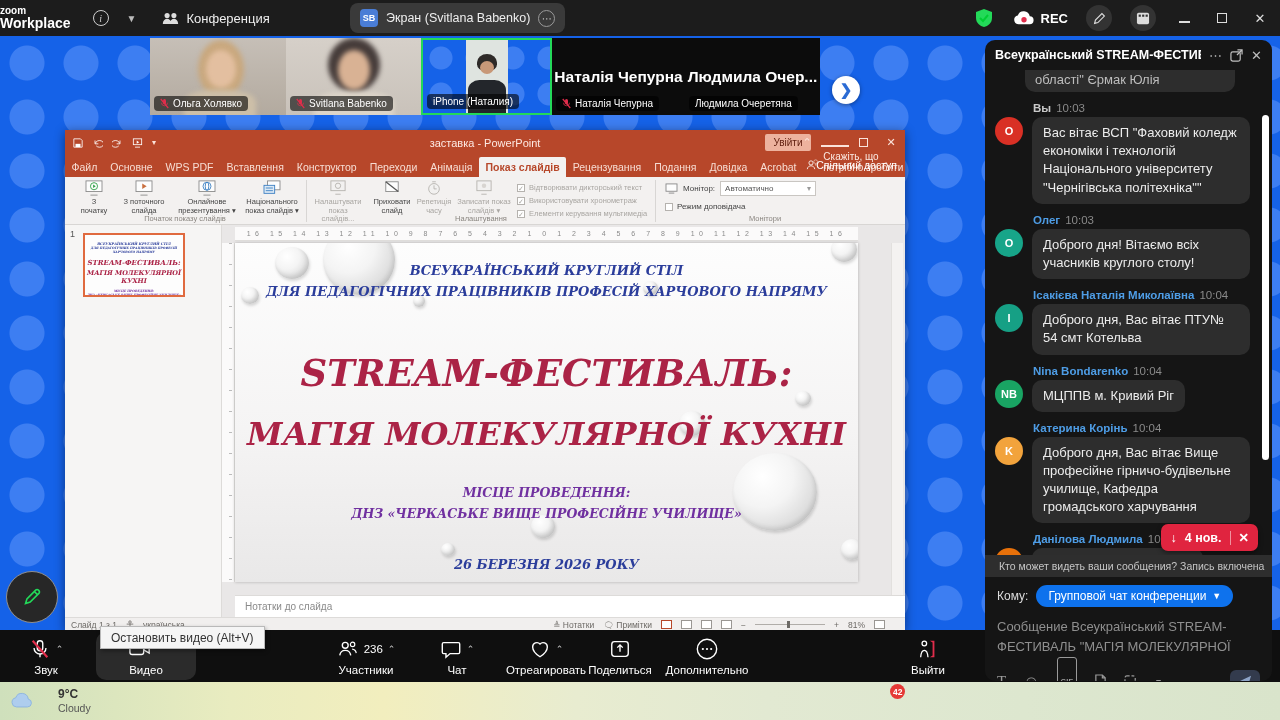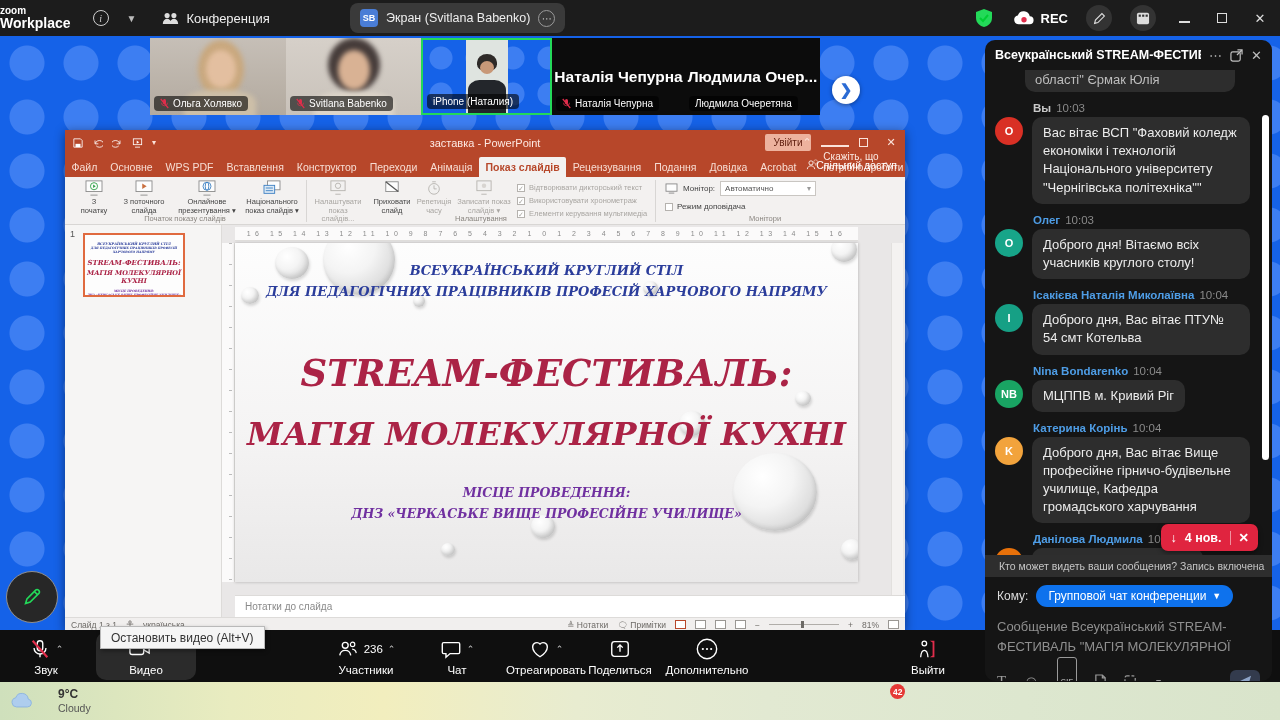--- a/index.html
+++ b/index.html
@@ -74,21 +74,21 @@
   .hruler{left:170px;top:97px;width:623px;height:14px;background:#fbfafa;border-bottom:1px solid #e2e0de;color:#8a8a8a;font-size:7px;display:flex;align-items:center;overflow:hidden;}
   .hruler span{width:100%;text-align:center;letter-spacing:4.5px;white-space:nowrap;}
   .slidecanvas{left:170px;top:113px;width:623px;height:339px;background:linear-gradient(180deg,#fdfdfd 0%,#f5f4f4 55%,#e9e8e8 100%);overflow:hidden;box-shadow:0 0 3px rgba(0,0,0,.25);}
   .bub{position:absolute;border-radius:50%;background:radial-gradient(circle at 35% 30%,#ffffff 0%,#f4f4f4 40%,#dcdcdc 72%,#c6c6c6 100%);box-shadow:inset -2px -3px 4px rgba(0,0,0,.10),1px 2px 3px rgba(0,0,0,.15);}
   .stext{position:absolute;left:0;width:100%;text-align:center;font-family:"DejaVu Serif",serif;font-weight:bold;font-style:italic;}
   .sblue{color:#2b3d9b;}
   .sred{color:#ab2346;}
   .spurple{color:#7030a0;}
   .notesbar{left:170px;top:465px;width:670px;height:22px;background:#fff;border-top:1px solid #dddbd9;color:#8a8a8a;font-size:10px;display:flex;align-items:center;padding-left:10px;}
   .pptstatus{left:0;top:487px;width:840px;height:14px;background:#f1efee;border-top:1px solid #dddbd9;color:#6d6a66;font-size:8.5px;display:flex;align-items:center;}
-  .pptstatus .sright{margin-left:auto;display:flex;align-items:center;gap:9px;margin-right:6px;}
+  .pptstatus .sright{margin-left:auto;display:flex;align-items:center;gap:9px;margin-right:20px;}
   .viewbox{width:11px;height:9px;border:1px solid #9a9793;background:#fff;}
   .viewbox.active{border-color:#b7472a;}
   .zslider{width:70px;height:1px;background:#b0ada9;position:relative;}
   .zslider i{position:absolute;left:46%;top:-3px;width:2.5px;height:7px;background:#6d6a66;}
   .sscroll{left:826px;top:113px;width:12px;height:352px;background:#f4f2f1;border-left:1px solid #e2e0de;}
 
   
   .pencilbtn{left:6px;top:571px;width:52px;height:52px;border-radius:50%;background:#272727;border:1.5px solid #8f8f8f;display:flex;align-items:center;justify-content:center;z-index:8;}
 
   
@@ -462,20 +462,21 @@
       <div class="bub" style="left:296px;top:272px;width:24px;height:23px;"></div>
       <div class="bub" style="left:206px;top:300px;width:14px;height:13px;"></div>
       <div class="bub" style="left:606px;top:296px;width:22px;height:21px;"></div>
 
       <div class="stext sblue" style="top:20px;font-size:13px;">ВСЕУКРАЇНСЬКИЙ КРУГЛИЙ СТІЛ</div>
       <div class="stext sblue" style="top:41px;font-size:13px;">ДЛЯ ПЕДАГОГІЧНИХ ПРАЦІВНИКІВ ПРОФЕСІЙ ХАРЧОВОГО НАПРЯМУ</div>
       <div class="stext sred" style="top:108px;font-size:37px;">STREAM-ФЕСТИВАЛЬ:</div>
       <div class="stext sred" style="top:172px;font-size:32px;">МАГІЯ МОЛЕКУЛЯРНОЇ КУХНІ</div>
       <div class="stext spurple" style="top:242px;font-size:12.5px;">МІСЦЕ ПРОВЕДЕННЯ:</div>
       <div class="stext spurple" style="top:263px;font-size:12.5px;">ДНЗ «ЧЕРКАСЬКЕ ВИЩЕ ПРОФЕСІЙНЕ УЧИЛИЩЕ»</div>
+      <div class="stext sblue" style="top:314px;font-size:13px;">26 БЕРЕЗНЯ 2026 РОКУ</div>
     </div>
 
     <div class="abs notesbar">
         <span>Нотатки до слайда</span>
       </div>
     <div class="abs pptstatus">
       <span style="margin-left:6px;">Слайд 1 з 1</span>
       <svg width="10" height="9" viewBox="0 0 12 11" style="margin-left:8px;">
           <circle cx="6" cy="2.5" r="1.5" fill="none" stroke="#6d6a66"></circle>
           <path d="M2 5h8M6 5v3M4 10l2-2 2 2" fill="none" stroke="#6d6a66"></path>

